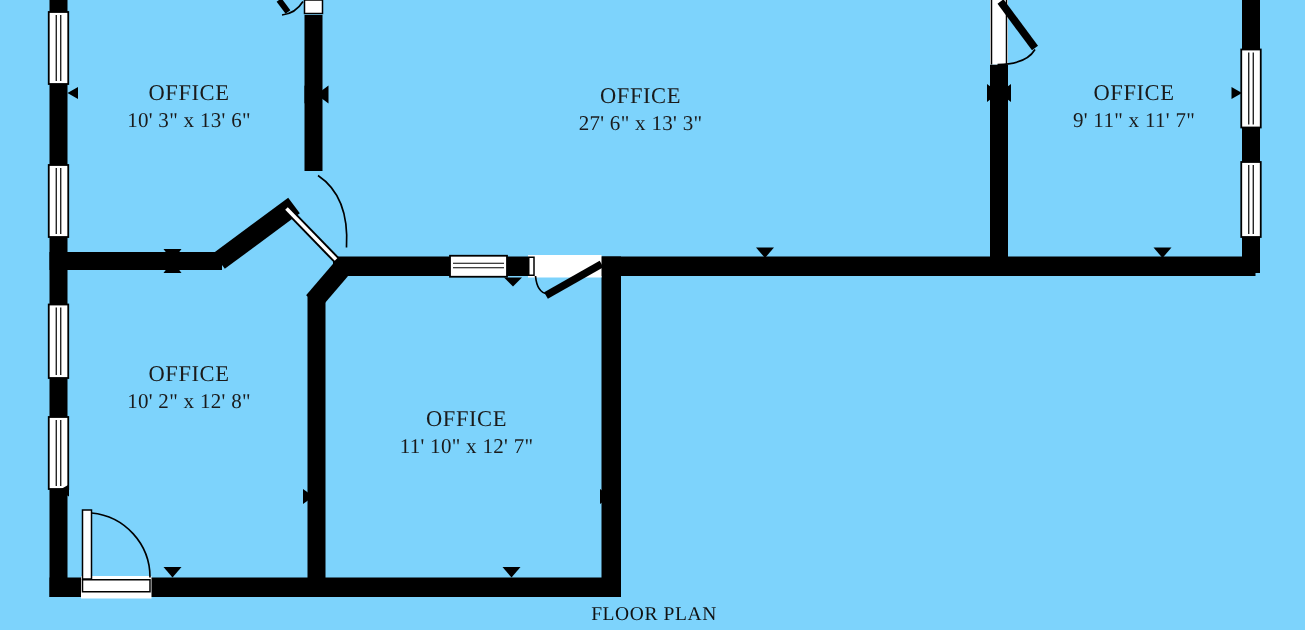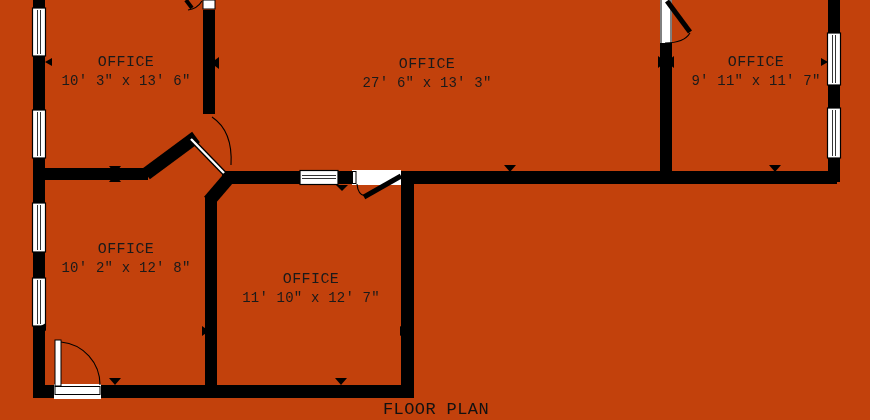--- a/index.html
+++ b/index.html
@@ -1,21 +1,21 @@
 <!DOCTYPE html>
 <html><head>
 <meta charset="utf-8">
 <style>
   html,body{margin:0;padding:0;background:#fff;}
   #floorplan{
     position:relative;
     width:870px;height:420px;
-    background:#c2410c;
+    background:#7dd3fc;
     overflow:hidden;
-    font-family:Liberation Mono, monospace;
+    font-family:Liberation Serif, serif;
   }
   #plan-svg{position:absolute;left:0;top:0;}
   .room-label{
     position:absolute;
     transform:translate(-50%,-50%);
     text-align:center;
     color:#1a1a1a;
     white-space:nowrap;
     line-height:1.25;
   }
@@ -23,21 +23,21 @@
   .room-dims{font-size:14px;letter-spacing:0.2px;}
   #label-office-top-left{left:126px;top:72px;}
   #label-office-middle{left:427px;top:74px;}
   #label-office-top-right{left:756px;top:72px;}
   #label-office-bottom-left{left:126px;top:259px;}
   #label-office-bottom-middle{left:311px;top:289px;}
   .plan-title{
     position:absolute;
     left:436px;top:409px;
     transform:translate(-50%,-50%);
-    font-size:17px;
+    font-size:13px;
     letter-spacing:0.4px;
     color:#111;
     white-space:nowrap;
   }
 </style>
 </head>
 <body>
 
 <div id="floorplan">
 

